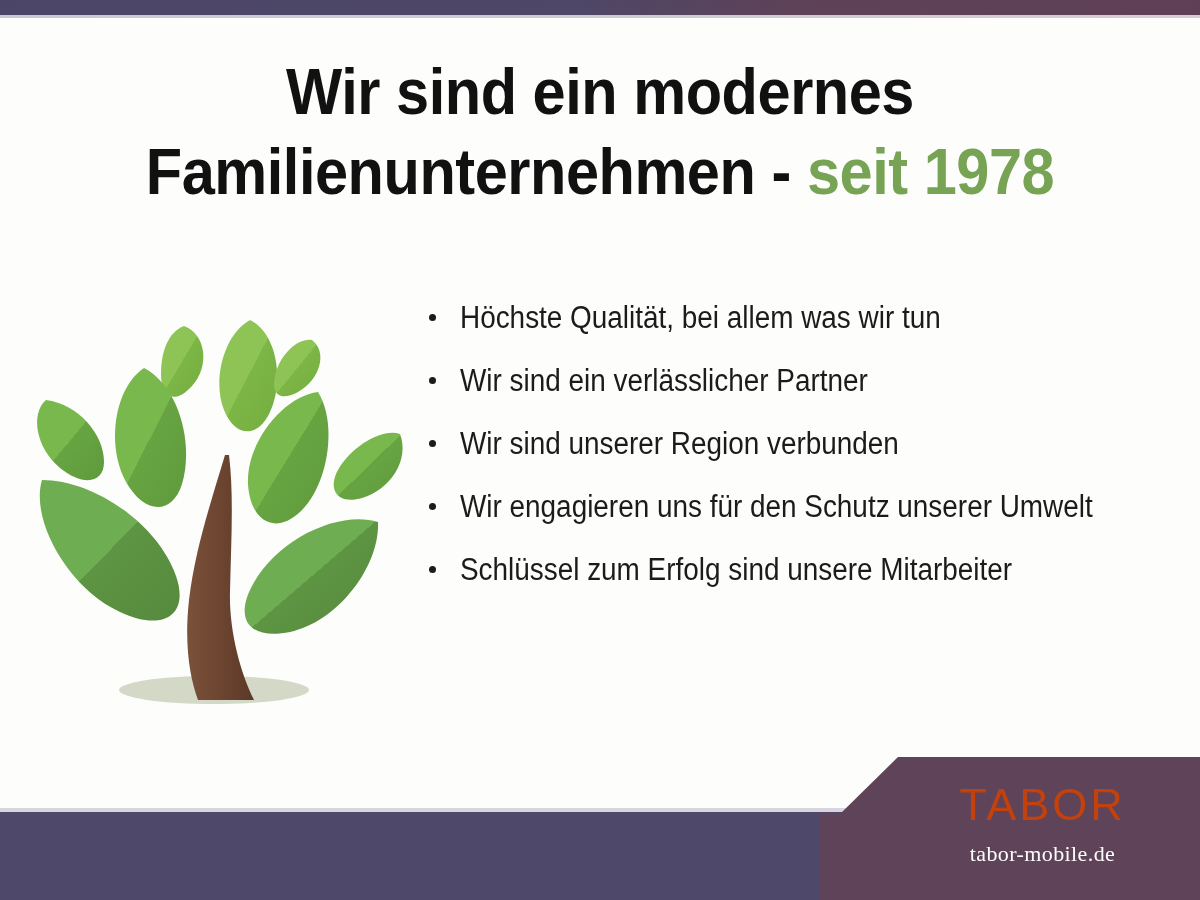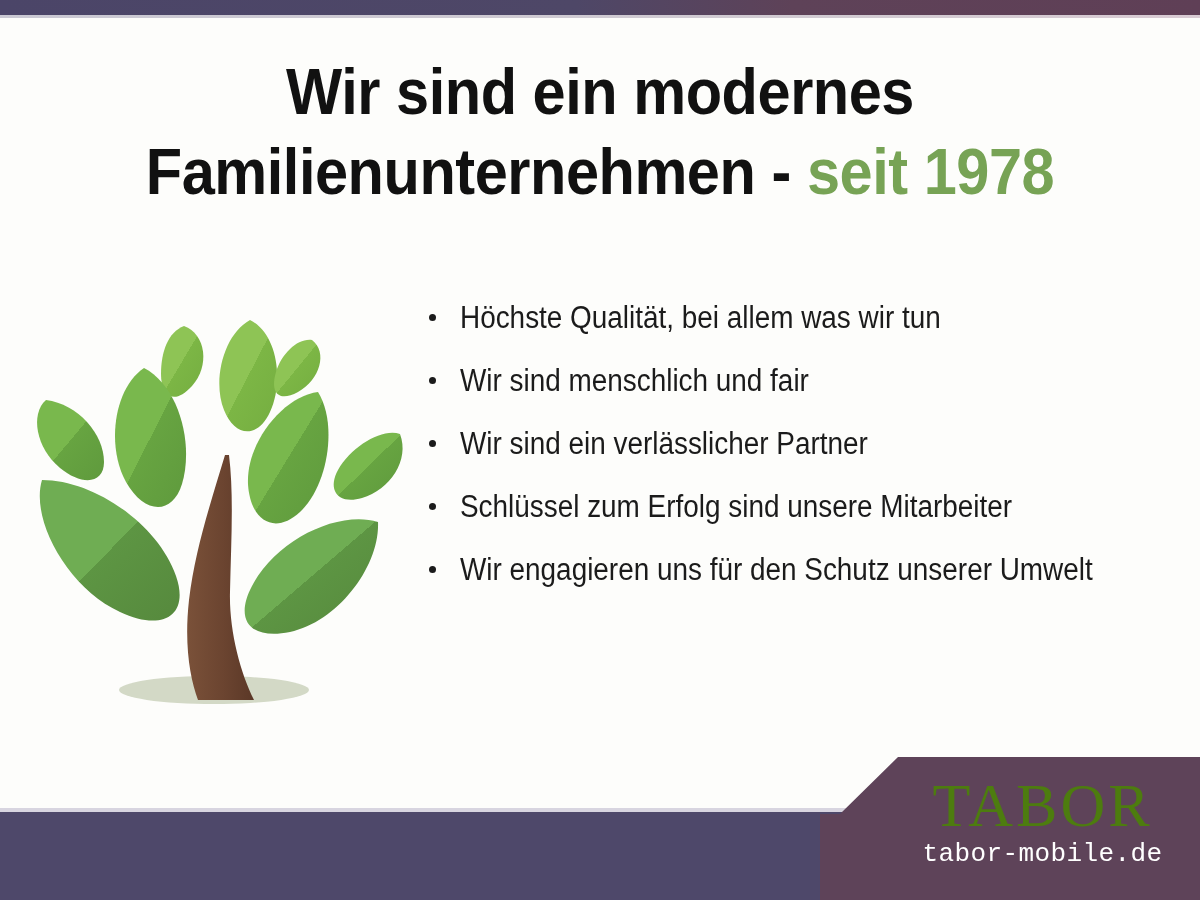--- a/index.html
+++ b/index.html
@@ -142,31 +142,31 @@
   }
 
   .brand-block {
     position: absolute;
     left: 895px;
     top: 773px;
     width: 295px;
     text-align: center;
   }
   .brand-word {
-    font-family: Liberation Serif, serif;
+    font-family: Liberation Sans, sans-serif;
     font-weight: normal;
-    font-size: 62px;
+    font-size: 45px;
     line-height: 64px;
     letter-spacing: 3px;
-    color: #4d7c0f;
+    color: #c2410c;
   }
   .brand-url {
     margin-top: 2px;
-    font-family: Liberation Mono, monospace;
-    font-size: 26px;
+    font-family: Liberation Serif, serif;
+    font-size: 22px;
     line-height: 30px;
     letter-spacing: 0.4px;
     color: #ffffff;
   }
 </style>
 </head>
 <body>
 
 <div class="slide">
 
@@ -236,33 +236,33 @@
     </svg>
   </div>
 
   <div class="bullets">
     <div class="bullet-row">
       <span class="bullet-dot"></span>
       <span class="bullet-text">Höchste Qualität, bei allem was wir tun</span>
     </div>
     <div class="bullet-row">
       <span class="bullet-dot"></span>
-      <span class="bullet-text">Wir sind menschlich und fair</span>
-    </div>
-    <div class="bullet-row">
-      <span class="bullet-dot"></span>
       <span class="bullet-text">Wir sind ein verlässlicher Partner</span>
     </div>
     <div class="bullet-row">
       <span class="bullet-dot"></span>
+      <span class="bullet-text">Wir sind unserer Region verbunden</span>
+    </div>
+    <div class="bullet-row">
+      <span class="bullet-dot"></span>
+      <span class="bullet-text">Wir engagieren uns für den Schutz unserer Umwelt</span>
+    </div>
+    <div class="bullet-row">
+      <span class="bullet-dot"></span>
       <span class="bullet-text">Schlüssel zum Erfolg sind unsere Mitarbeiter</span>
-    </div>
-    <div class="bullet-row">
-      <span class="bullet-dot"></span>
-      <span class="bullet-text">Wir engagieren uns für den Schutz unserer Umwelt</span>
     </div>
   </div>
 
   <div class="bottom-left-hi"></div>
   <div class="bottom-left-bar"></div>
 
   <div class="bottom-right-shape">
     <svg viewBox="0 0 380 148" xmlns="http://www.w3.org/2000/svg" aria-hidden="true">
       <path d="M 0 148 L 0 62 L 20 62 L 78 5 L 380 5 L 380 148 Z" fill="#5e4359"></path>
     </svg>

